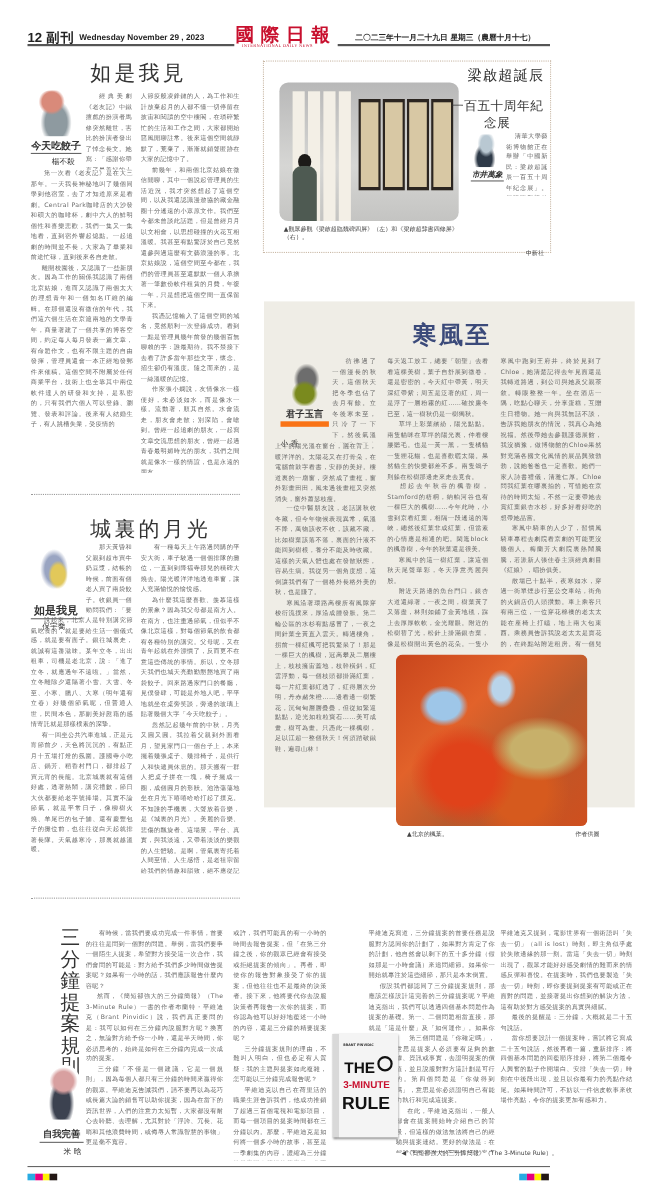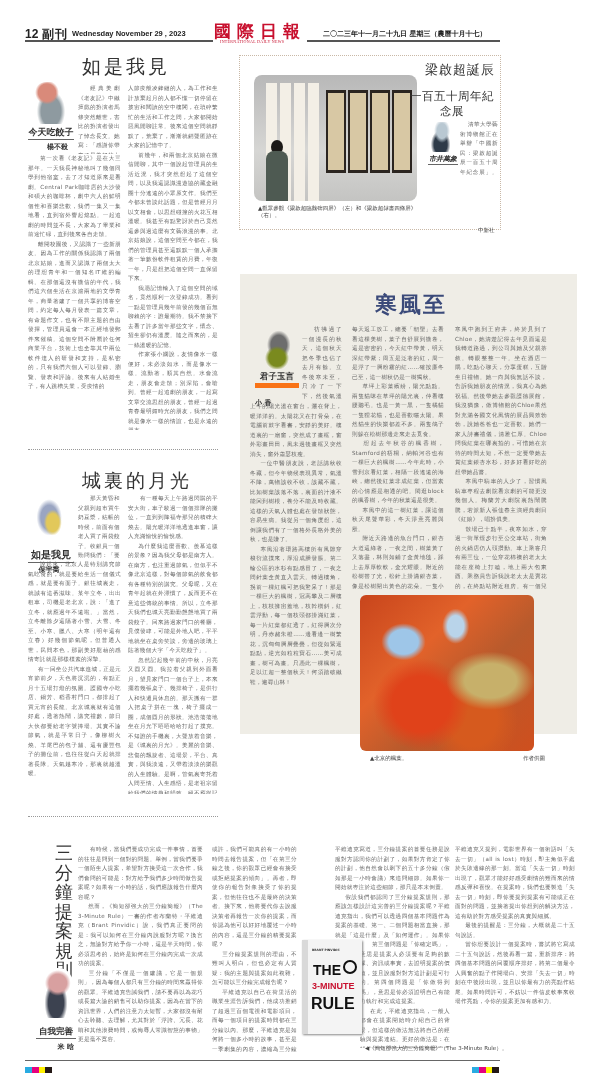--- a/index.html
+++ b/index.html
@@ -11,21 +11,21 @@
   .masthead { left: 214px; top: 20px; font-family: "DejaVu Serif", serif; font-size: 17px; color: #c8102e; letter-spacing: 6px; font-weight: bold; }
   .masthead-en { left: 220px; top: 39px; font-family: "Liberation Serif", serif; font-size: 4px; color: #c8102e; letter-spacing: 0.3px; }
   .date-zh { left: 323px; top: 29px; font-size: 7px; color: #222; font-weight: bold; }
   .rule-top-l { left: 25px; top: 40px; width: 188px; height: 2px; background: #555; }
   .rule-top-r { left: 307px; top: 40px; width: 193px; height: 2px; background: #555; }
 
   .title { font-family: "DejaVu Serif", serif; color: #333; letter-spacing: 3px; }
   .body-text { font-size: 5.6px; line-height: 9.5px; color: #666; text-align: justify; letter-spacing: 0.3px; overflow: hidden; }
   .byline-box { text-align: center; }
   .col-name { font-family: "DejaVu Serif", serif; font-weight: bold; font-size: 10px; color: #333; }
-  .author { font-size: 7px; color: #333; font-weight: bold; }
+  .author { font-size: 7px; color: #333; font-weight: normal; }
   .ink-art { border-radius: 40% 40% 20% 20%; }
 
   
   .exhibit { left: 239px; top: 55px; width: 262px; height: 175px; border: 1.5px dotted #c9b8a6; }
   .exhibit-photo { left: 254px; top: 75px; width: 163px; height: 126px; border-radius: 8px; background: linear-gradient(180deg, #b8b8b8 0%, #d6d6d4 60%, #c4c4c2 100%); overflow: hidden; }
   .scroll { position: absolute; background: #f3efe6; }
   .scroll-dark { position: absolute; background: #2b2520; }
   .scroll-dark .inner { position: absolute; left: 2px; right: 2px; top: 3px; bottom: 3px; background: #d8c8a4; }
   .person { position: absolute; left: 12px; top: 65px; width: 22px; height: 62px; }
   .person .head { position: absolute; left: 5px; top: 0; width: 12px; height: 14px; background: #1c1a18; border-radius: 50%; }

